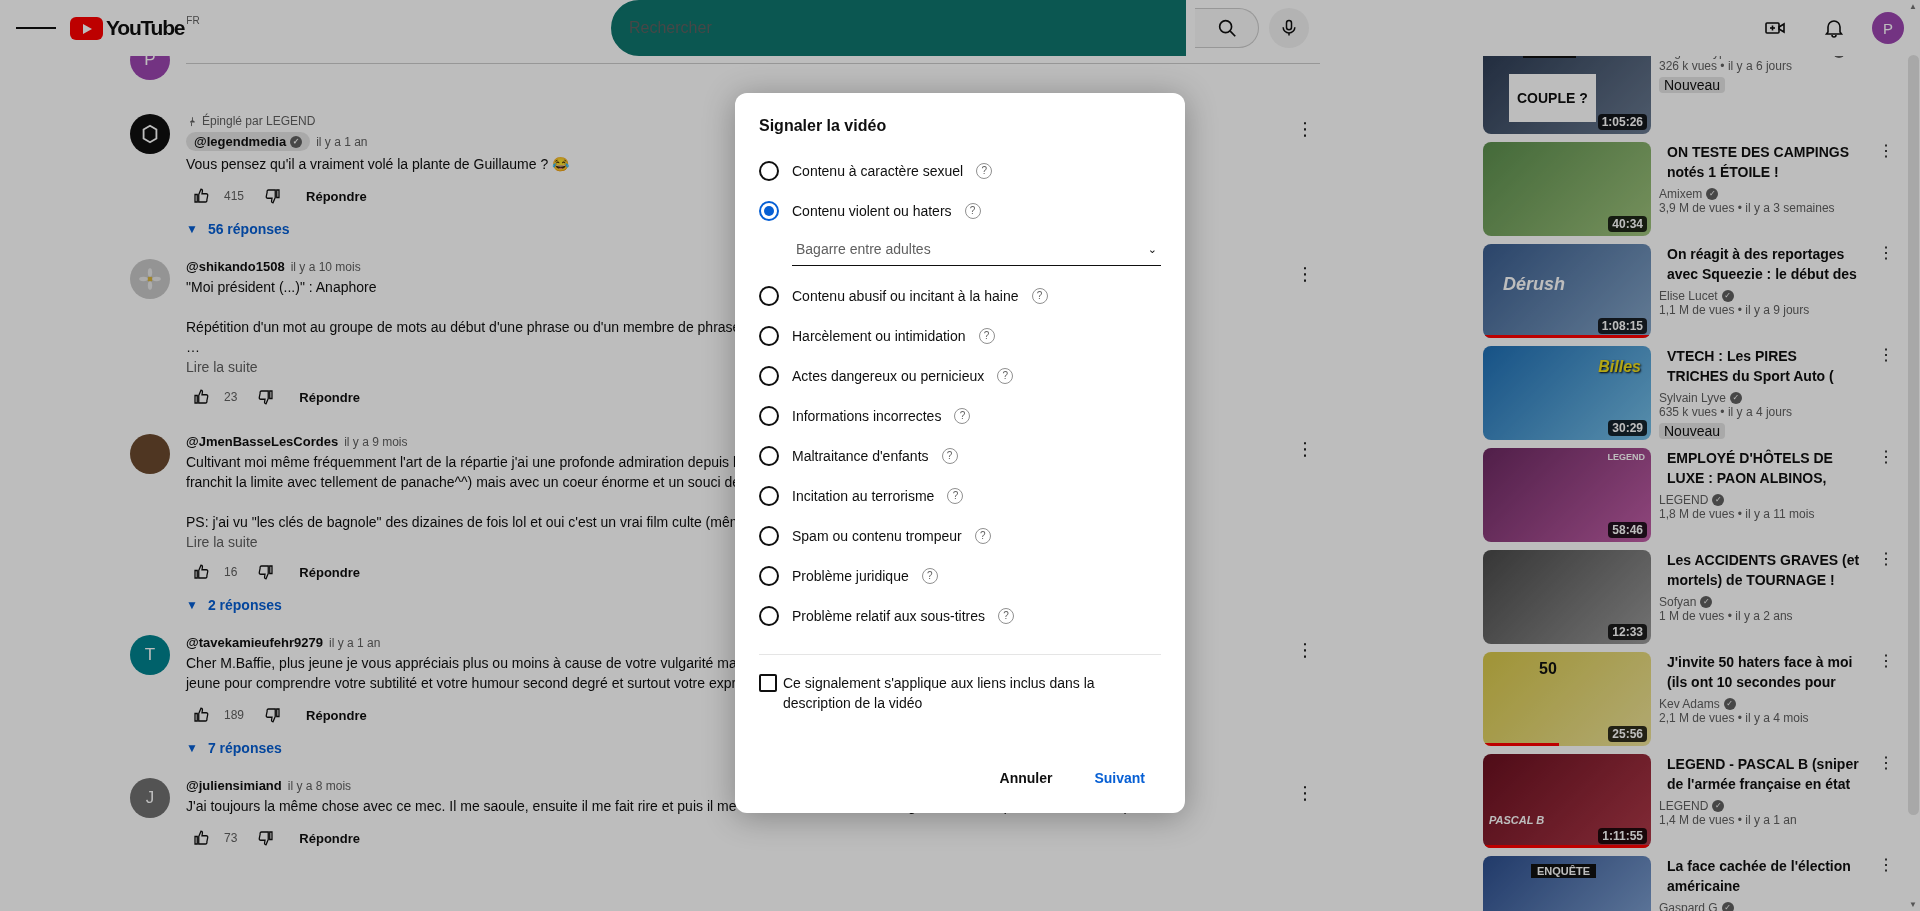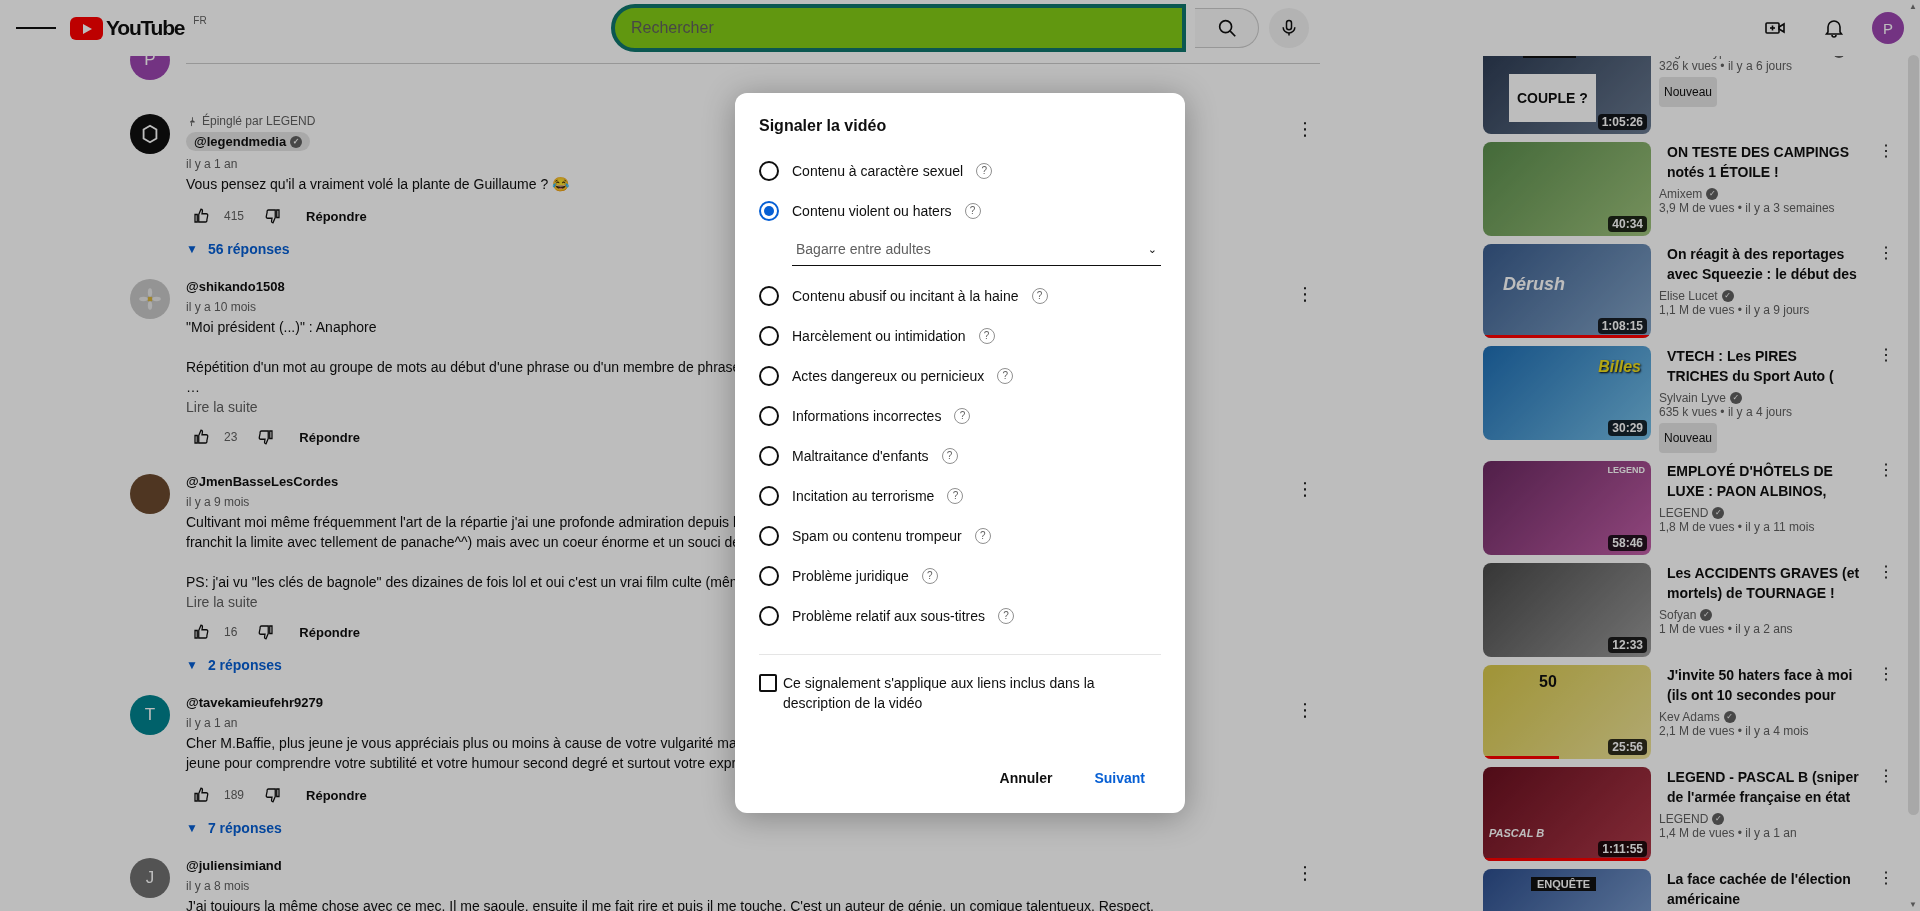--- a/index.html
+++ b/index.html
@@ -30,28 +30,28 @@
   .mh-left { display: flex; align-items: center; gap: 14px; width: 250px; }
   .hamburger { width: 40px; height: 40px; display:flex; align-items:center; justify-content:center; cursor:pointer; }
   .hamburger span { display:block; width:18px; height:2px; background:#0f0f0f; margin:2.5px 0; }
   .yt-logo { display:flex; align-items:flex-start; gap:0; cursor:pointer; }
   .yt-play {
     width: 33px; height: 23px; background:#FF0000; border-radius:6px;
     display:flex; align-items:center; justify-content:center; margin-top:1px;
   }
   .yt-play i { width:0;height:0;border-left:9px solid #fff;border-top:5.5px solid transparent;border-bottom:5.5px solid transparent; margin-left:2px;}
   .yt-word { font-size:21px; font-weight:bold; letter-spacing:-1.2px; color:#0f0f0f; line-height:24px; margin-left:3px;}
-  .yt-cc { font-size:10px; color:#606060; margin-left:9px; margin-top:-1px; }
+  .yt-cc { font-size:10px; color:#606060; margin-left:2px; margin-top:-1px; }
 
   .mh-center { flex: 1; display:flex; align-items:center; justify-content:center; gap:10px; }
   .searchbox {
     display:flex; align-items:center;
-    width: 575px; height: 48px;
-    border: 4px solid #0f766e; border-radius: 40px 0 0 40px;
-    background: #84cc16;
+    width: 575px; height: 56px;
+    border: 2px solid #0f766e; border-radius: 40px 0 0 40px;
+    background: #0f766e;
     overflow: hidden;
   }
   .searchbox input {
     flex:1; border:none; outline:none; height:100%;
     font-size: 16px; padding: 0 16px; color:#0f0f0f;
     font-family: "Liberation Sans", sans-serif; background:transparent;
   }
   .searchbox input::placeholder { color:#606060; }
   .search-btn {
     width: 64px; height: 40px; border:1px solid #ccc; border-left:none;
@@ -81,21 +81,21 @@
   .av.teal{background:#00838f;}
   .av.gray{background:#707070;}
   .av.dark{background:#0f0f0f;}
   .av.flower{background:#c8c8c8;}
   .av.brown{background:#6b4a2e;}
   .add-line { flex:1; border-bottom:1px solid #ccc; padding-bottom:7px; color:#606060; font-size:14px;}
 
   .comment { display:flex; gap:16px; margin-bottom:22px; }
   .c-body { flex:1; min-width:0; }
   .pinned { font-size:12px; color:#606060; margin-bottom:4px; display:flex; align-items:center; gap:5px;}
-  .c-head { display:flex; align-items:baseline; gap:6px; margin-bottom:3px;flex-direction:column;}
+  .c-head { display:flex; align-items:baseline; gap:6px; margin-bottom:3px;}
   .c-author { font-size:13px; font-weight:bold; color:#0f0f0f;}
   .c-author.chip { background:#e5e5e5; border-radius:14px; padding:2px 8px; display:inline-flex; align-items:center; gap:4px;}
   .verified { display:inline-block; width:12px;height:12px;border-radius:50%;background:#606060;color:#fff;font-size:8px;line-height:12px;text-align:center;}
   .c-time { font-size:12px; color:#606060;}
   .c-text { font-size:14px; line-height:20px; color:#0f0f0f; white-space:pre-wrap;}
   .read-more { font-size:14px; color:#606060; margin-top:2px; cursor:pointer;}
   .c-actions { display:flex; align-items:center; gap:8px; margin-top:7px;}
   .act-icon { width:30px;height:30px;display:flex;align-items:center;justify-content:center;cursor:pointer;}
   .like-count { font-size:12px; color:#606060; margin-right:6px;}
   .reply-btn { font-size:13px; font-weight:bold; color:#0f0f0f; padding:0 10px; cursor:pointer;}
@@ -115,21 +115,21 @@
   .dur {
     position:absolute; right:4px; bottom:4px;
     background:rgba(0,0,0,0.8); color:#fff; font-size:12px; font-weight:bold;
     padding:1px 4px; border-radius:4px;
   }
   .progress { position:absolute; left:0; bottom:0; height:3px; background:#ff0000;}
   .vinfo { flex:1; min-width:0; padding-right:4px; }
   .vtitle { font-size:14px; font-weight:bold; line-height:20px; color:#0f0f0f; max-height:40px; overflow:hidden;margin-left:8px;}
   .vchan { font-size:12px; color:#606060; margin-top:5px; display:flex; align-items:center; gap:4px;}
   .vmeta { font-size:12px; color:#606060; }
-  .badge-new { display:inline-block; margin-top:4px; background:#e5e5e5; color:#0f0f0f; font-size:12px; padding:8px 5px; border-radius:4px;}
+  .badge-new { display:inline-block; margin-top:4px; background:#e5e5e5; color:#0f0f0f; font-size:14px; padding:0 5px; border-radius:4px;}
   .vkebab { width:24px; flex:none; text-align:center; color:#0f0f0f; font-size:16px; cursor:pointer; line-height:18px;}
 
   
   #scrollbar { position:absolute; top:0; right:0; width:14px; bottom:0; background:transparent; z-index:60;}
   #scrollthumb { position:absolute; right:1px; top:55px; width:11px; height:760px; background:#a8a8a8; border-radius:6px;}
   .sb-arrow { position:absolute; right:2px; width:10px; text-align:center; font-size:8px; color:#555;}
 
   
   #dialog {
     position:absolute;

